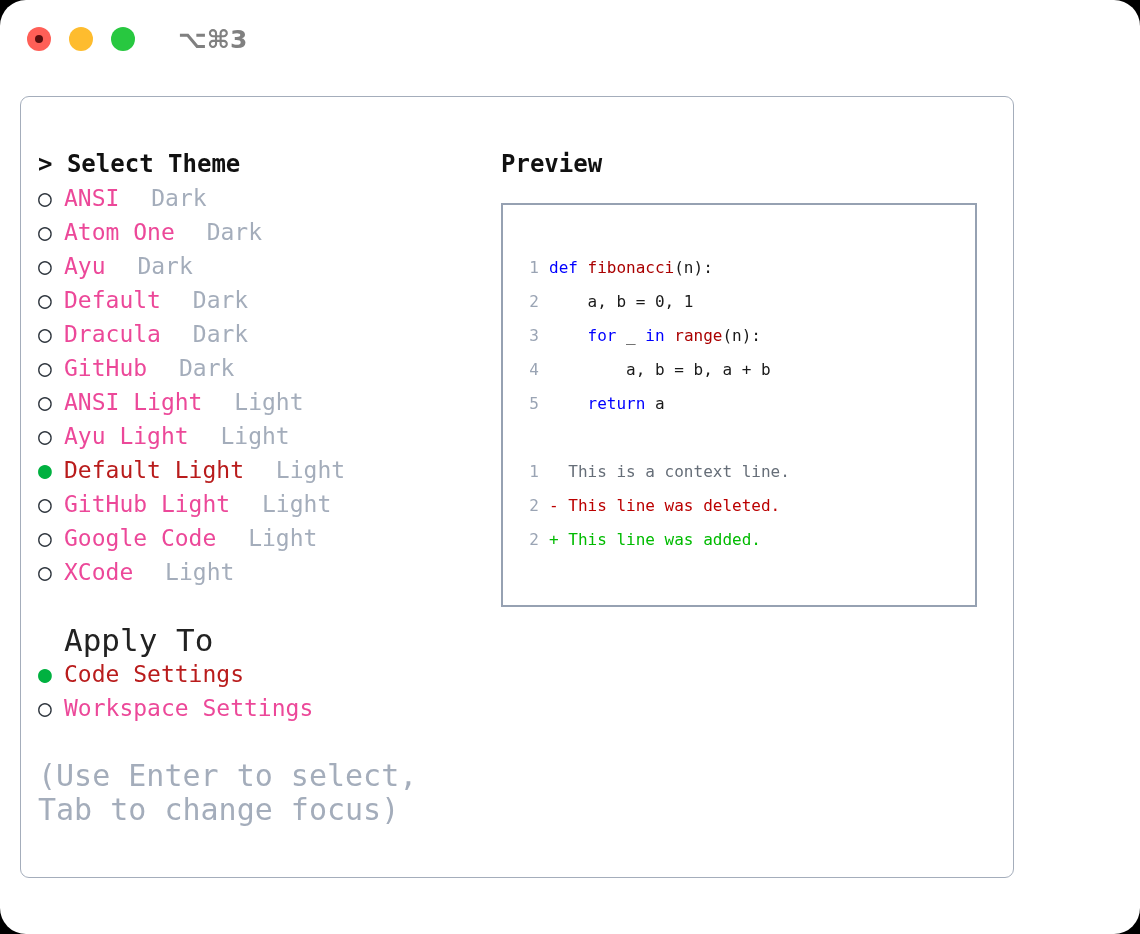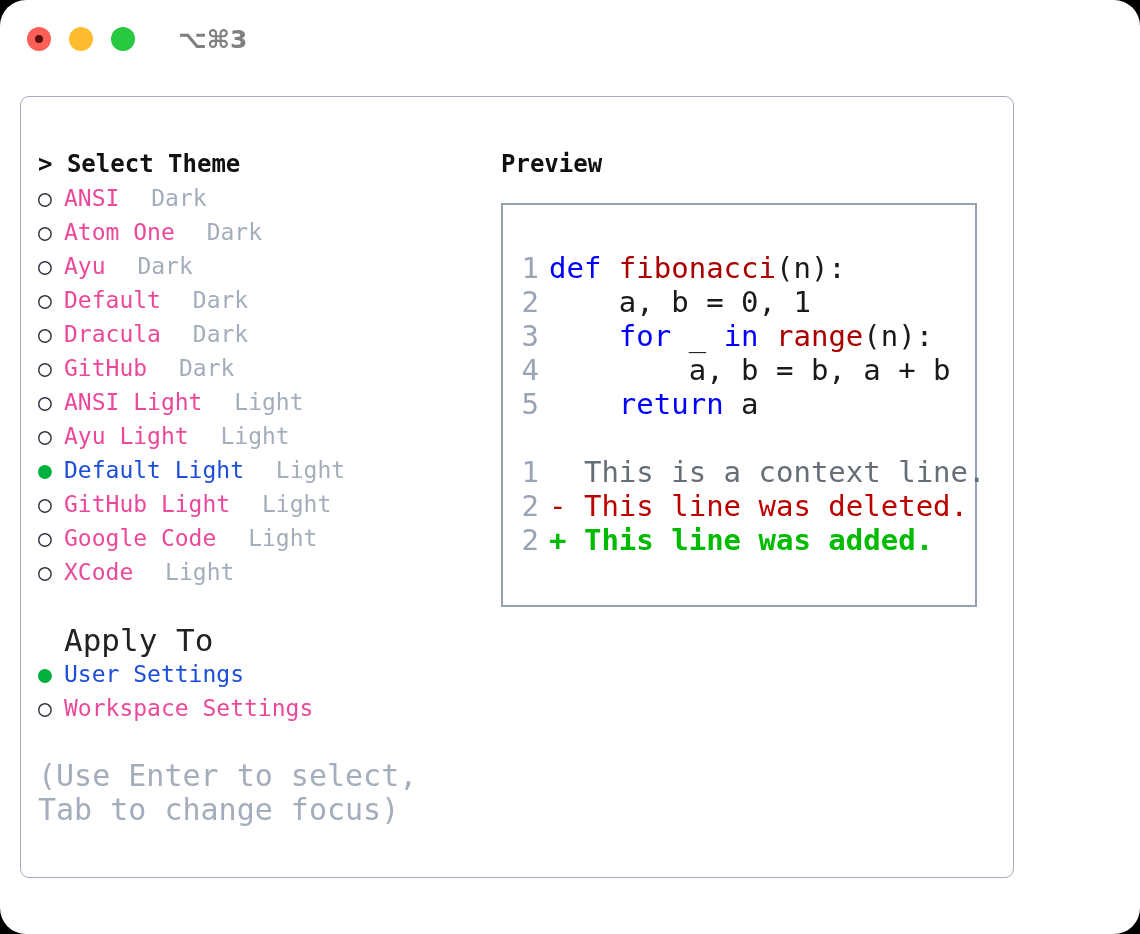--- a/index.html
+++ b/index.html
@@ -100,21 +100,21 @@
   .bullet {
     width: 26px;
     flex: 0 0 26px;
     font-size: 23px;
     color: #333a42;
     line-height: 34px;
     display: inline-block;
   }
   .bullet.sel { color: #00b140; }
   .opt-name { color: #ec4899; }
-  .opt-row.selected .opt-name { color: #1d4ed8; }
+  .opt-row.selected .opt-name { color: #b91c1c; }
   .opt-kind {
     color: #a4adbb;
     margin-left: 18px;
   }
   .opt-row.selected .opt-kind { color: #a4adbb; }
 
   .apply-block { margin-top: 34px; }
   .apply-heading {
     font-size: 31px;
     color: #222222;
@@ -144,38 +144,38 @@
     height: 404px;
     border: 2px solid #96a1b2;
     box-sizing: border-box;
     background: #ffffff;
     position: relative;
   }
   .code {
     position: absolute;
     left: 12px;
     top: 46px;
-    font-size: 29px;
+    font-size: 16px;
     line-height: 34px;
     white-space: pre;
   }
   .code .ln {
     color: #9aa4b4;
     display: inline-block;
     width: 24px;
     text-align: right;
     margin-right: 10px;
   }
   .kw  { color: #0000ff; }
   .fn  { color: #aa0000; }
   .plain { color: #1a1a1a; }
   .gap { height: 34px; }
   .ctx { color: #666e78; }
   .del { color: #bb0000; }
-  .add { color: #00bb00; font-weight: bold; }
+  .add { color: #00bb00; }
 </style>
 </head>
 <body>
 
 <div class="screen">
 
   <div class="titlebar">
     <div class="dots">
       <div class="dot red">
           <span class="inner"></span>
@@ -202,21 +202,21 @@
             <div class="opt-row"><span class="bullet">○</span><span class="opt-name">Ayu Light</span><span class="opt-kind"> Light</span></div>
             <div class="opt-row selected"><span class="bullet sel">●</span><span class="opt-name">Default Light</span><span class="opt-kind"> Light</span></div>
             <div class="opt-row"><span class="bullet">○</span><span class="opt-name">GitHub Light</span><span class="opt-kind"> Light</span></div>
             <div class="opt-row"><span class="bullet">○</span><span class="opt-name">Google Code</span><span class="opt-kind"> Light</span></div>
             <div class="opt-row"><span class="bullet">○</span><span class="opt-name">XCode</span><span class="opt-kind"> Light</span></div>
           </div>
 
         <div class="apply-block">
           <div class="apply-heading">Apply To</div>
           <div id="apply-list">
-              <div class="opt-row selected"><span class="bullet sel">●</span><span class="opt-name">User Settings</span></div>
+              <div class="opt-row selected"><span class="bullet sel">●</span><span class="opt-name">Code Settings</span></div>
               <div class="opt-row"><span class="bullet">○</span><span class="opt-name">Workspace Settings</span></div>
             </div>
         </div>
 
         <div class="hint">(Use Enter to select, Tab to change focus)</div>
       </div>
 
       <div class="right-col">
         <div class="heading">Preview</div>
         <div class="preview-box">

